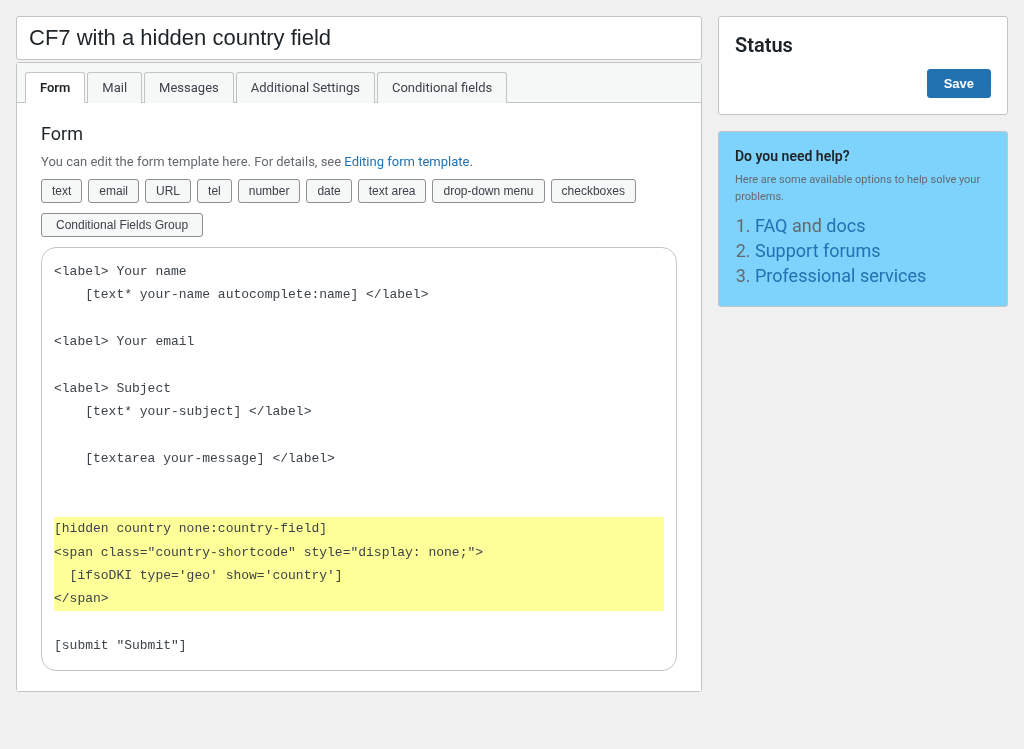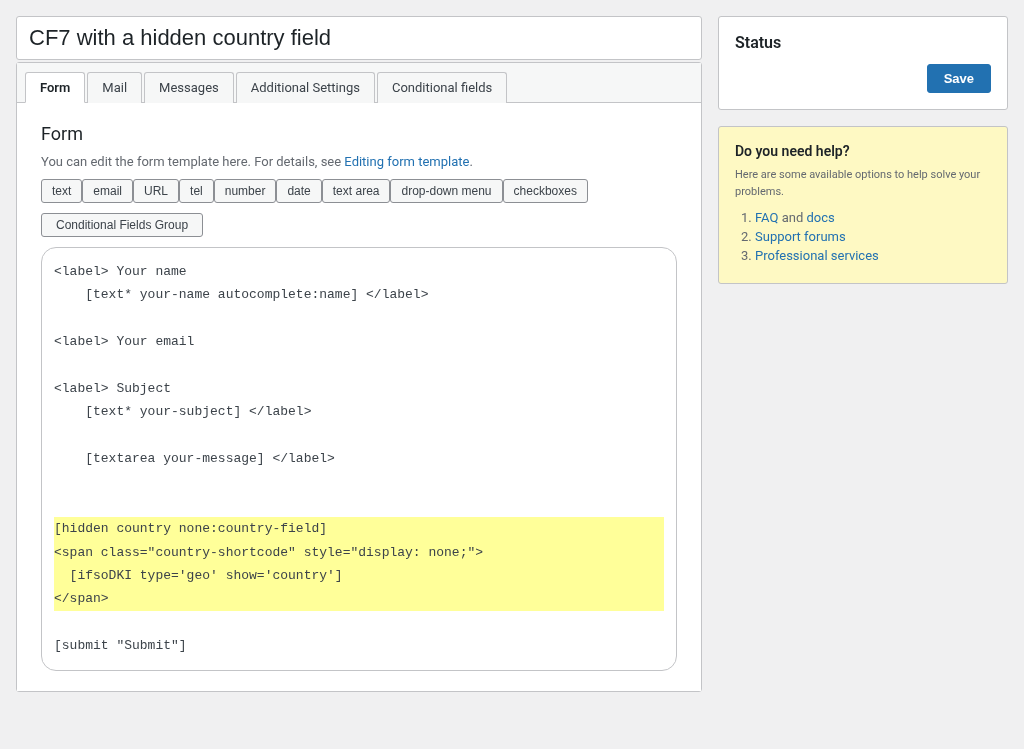--- a/index.html
+++ b/index.html
@@ -88,20 +88,21 @@
     }
     .description a {
       color: #2271b1;
       text-decoration: none;
     }
 
     
     .field-buttons {
       display: flex;
       flex-wrap: wrap;
+      gap: 6px;
       margin-bottom: 10px;
     }
     .field-btn {
       padding: 4px 10px;
       border: 1px solid #8c8f94;
       border-radius: 3px;
       background: #f6f7f7;
       color: #3c434a;
       cursor: pointer;
       font-size: 12px;
@@ -131,41 +132,41 @@
 
     
     .panel {
       background: #fff;
       border: 1px solid #c3c4c7;
       border-radius: 3px;
       padding: 16px;
       margin-bottom: 16px;
     }
     .panel h3 {
-      font-size: 16px;
+      font-size: 20px;
       font-weight: 600;
       margin-bottom: 12px;
       color: #1d2327;
     }
     .save-btn {
       display: block;
       margin-left: auto;
       padding: 6px 16px;
       background: #2271b1;
       color: #fff;
       border: 1px solid #2271b1;
       border-radius: 3px;
       cursor: pointer;
       font-size: 13px;
       font-weight: 600;
     }
 
     
     .help-panel {
-      background: #fef9c3;
+      background: #7dd3fc;
       border: 1px solid #c3c4c7;
       border-radius: 3px;
       padding: 16px;
     }
     .help-panel h3 {
       font-size: 14px;
       font-weight: 600;
       margin-bottom: 8px;
       color: #1d2327;
     }
@@ -174,21 +175,21 @@
       margin-bottom: 10px;
       font-size: 11px;
       line-height: 1.5;
     }
     .help-panel ol {
       padding-left: 20px;
       color: #646970;
     }
     .help-panel ol li {
       margin-bottom: 4px;
-      font-size: 13px;
+      font-size: 18px;
     }
     .help-panel a {
       color: #2271b1;
       text-decoration: none;
     }
   </style>
 </head>
 <body>
 
 <div class="layout">

